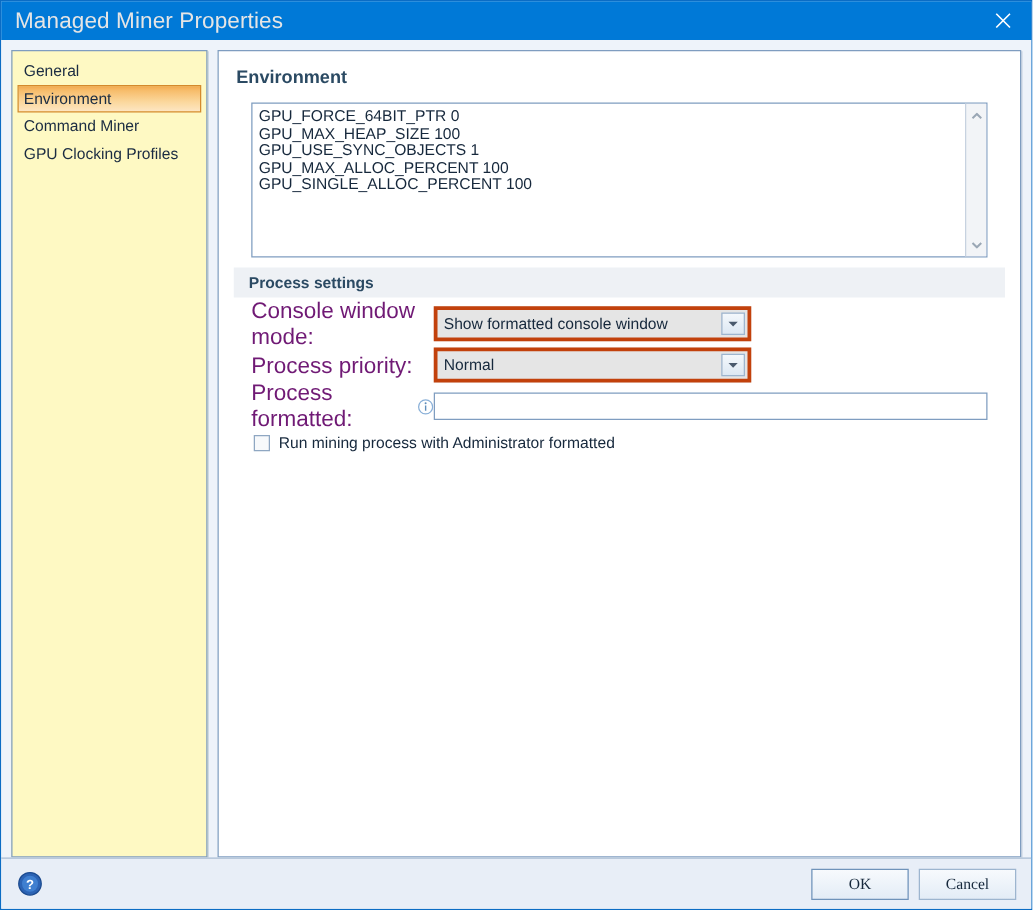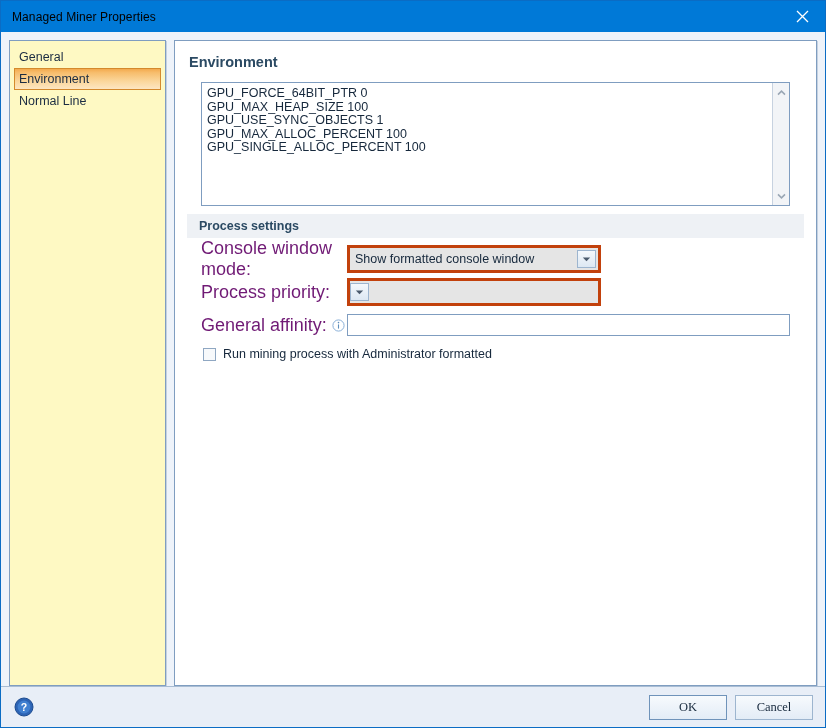--- a/index.html
+++ b/index.html
@@ -18,22 +18,22 @@
   }
 
   
   #titlebar {
     height: 31px; min-height: 31px;
     background: #0079d7;
     display: flex; align-items: center;
     position: relative;
   }
   #title-text {
-    color: #000000;
-    font-size: 12px;
+    color: #e5e5e5;
+    font-size: 18px;
     padding-left: 11px;
     letter-spacing: 0.1px;
     white-space: nowrap;
   }
   #close-button {
     position: absolute; right: 0; top: 0;
     width: 46px; height: 31px;
     display: flex; align-items: center; justify-content: center;
     cursor: default;
   }
@@ -255,21 +255,22 @@
         </svg>
       </span>
     </div>
   </div>
 
   <div id="body-area">
 
     <div id="sidebar">
       <div class="nav-item">General</div>
       <div class="nav-item selected">Environment</div>
-      <div class="nav-item">Normal Line</div>
+      <div class="nav-item">Command Miner</div>
+      <div class="nav-item">GPU Clocking Profiles</div>
     </div>
 
     <div id="content">
 
       <div id="page-title">Environment</div>
 
       <div class="group-body">
         <div id="envvars-box">
           <textarea id="envvars-text" spellcheck="false" style="">GPU_FORCE_64BIT_PTR 0
 GPU_MAX_HEAP_SIZE 100
@@ -308,33 +309,34 @@
                   <path d="M0.8 1.4 L4.5 5.2 L8.2 1.4 Z" fill="#4a5a6d"></path>
                 </svg>
               </span>
             </div>
           </div>
         </div>
 
         <div class="form-row">
           <div class="form-label">Process priority:</div>
           <div class="combo">
+            <div class="combo-value">Normal</div>
             <div class="combo-button">
               <span>
                 <svg width="9" height="6" viewBox="0 0 9 6">
                   <path d="M0.8 1.4 L4.5 5.2 L8.2 1.4 Z" fill="#4a5a6d"></path>
                 </svg>
               </span>
             </div>
           </div>
         </div>
 
         <div class="form-row">
           <div class="form-label">
-            <span>General affinity:</span>
+            <span>Process formatted:</span>
             <span class="info-icon">
               <svg width="13" height="13" viewBox="0 0 13 13">
                 <circle cx="6.5" cy="6.5" r="5.6" stroke="#8ab0d8" stroke-width="1" fill="#ffffff"></circle>
                 <circle cx="6.5" cy="3.6" r="0.8" fill="#5f8ebb"></circle>
                 <path d="M6.5 5.4 L6.5 9.6" stroke="#5f8ebb" stroke-width="1.1"></path>
               </svg>
             </span>
           </div>
           <input class="text-input" type="text" value="" style="">
         </div>

